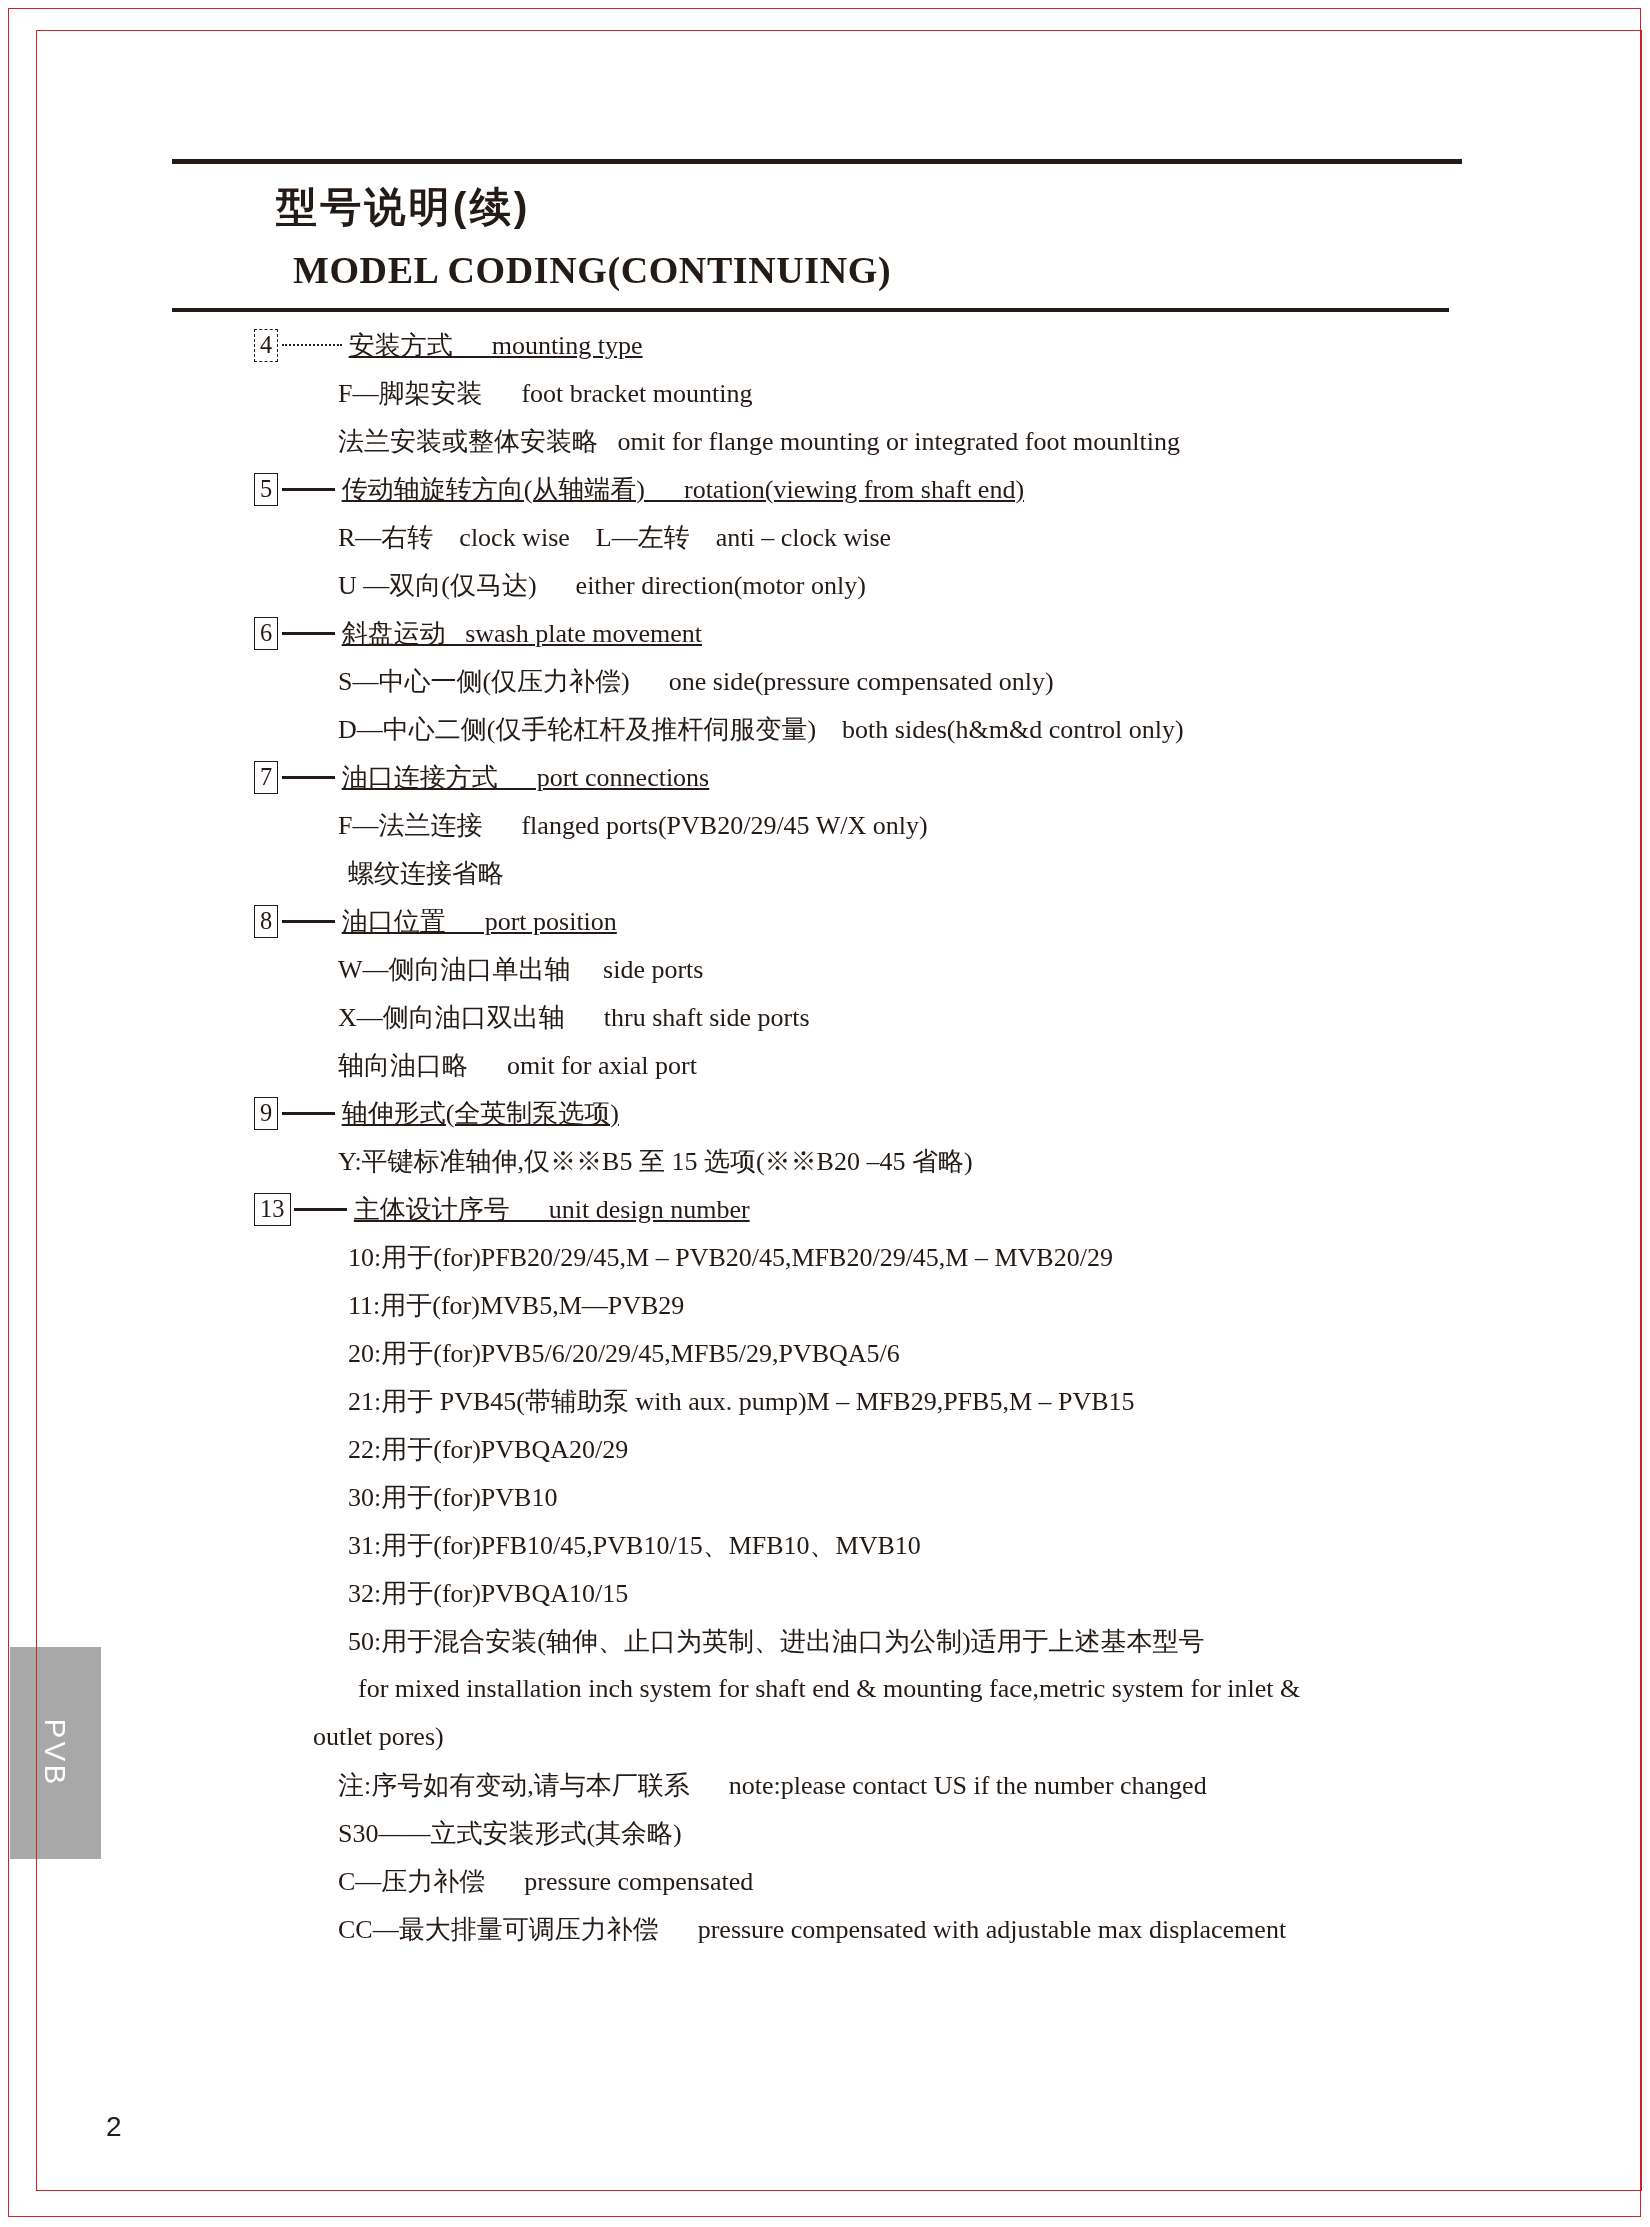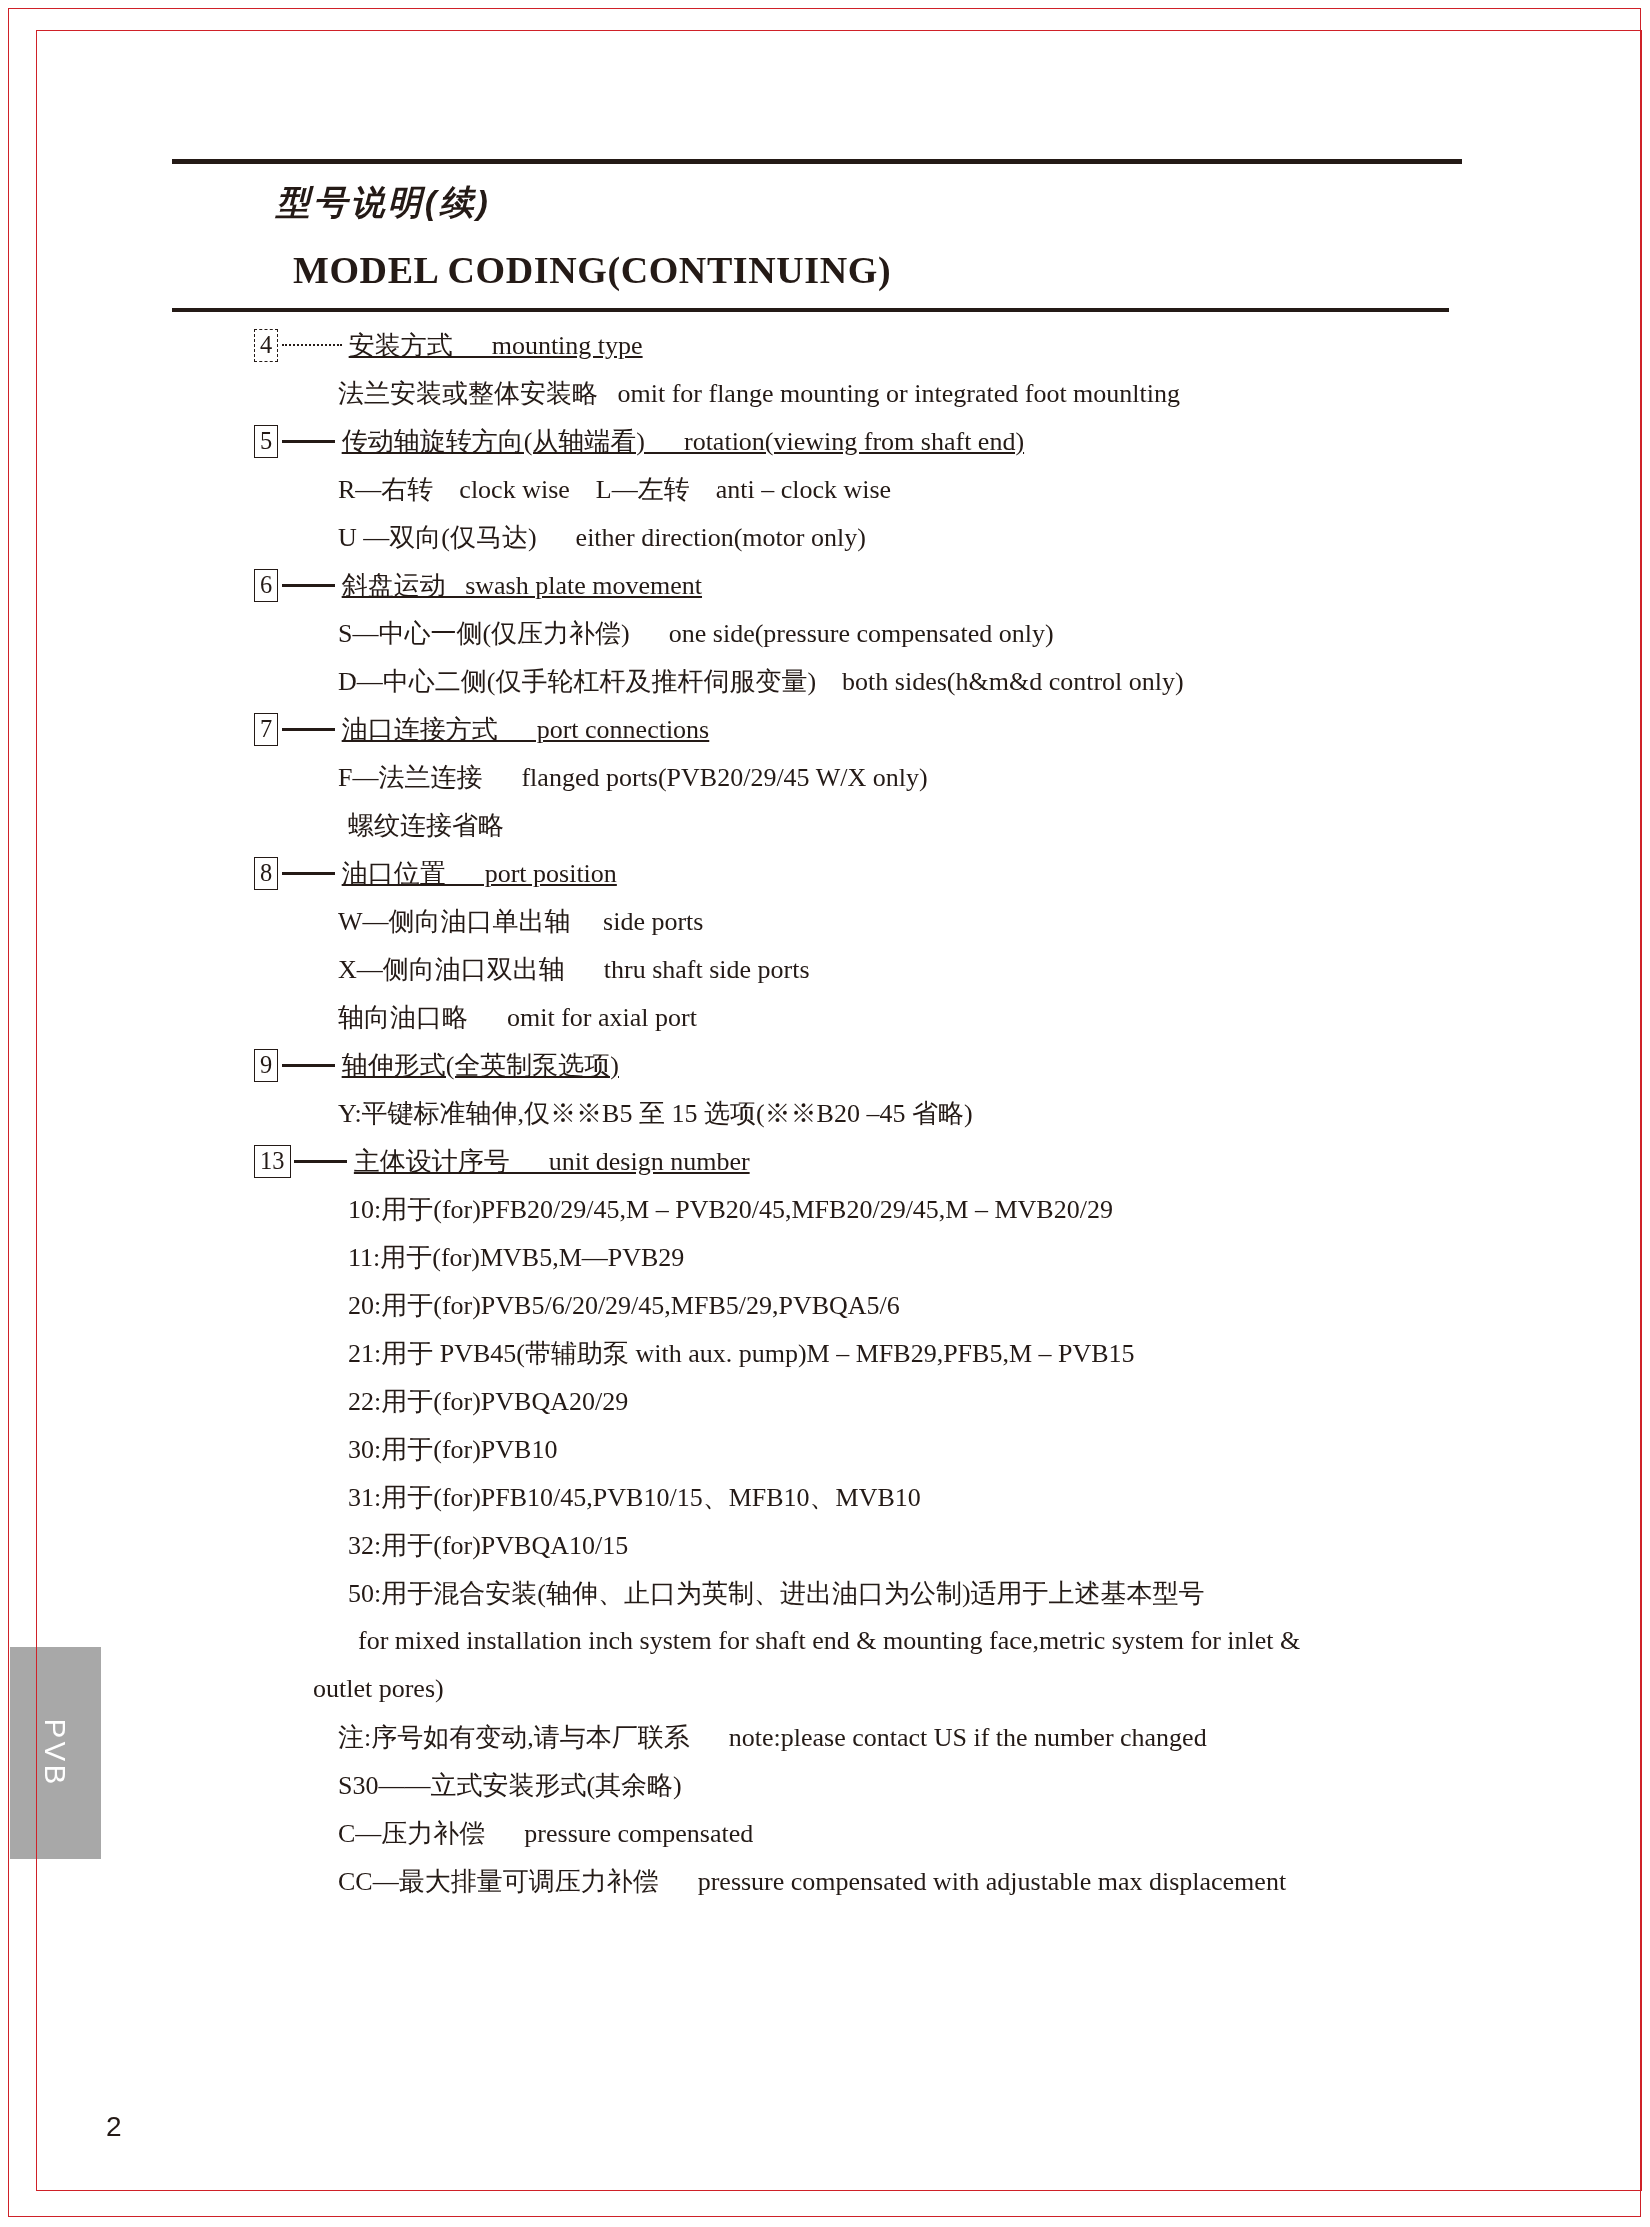--- a/index.html
+++ b/index.html
@@ -28,21 +28,21 @@
   .page-number{
     position:absolute;left:106px;top:2111px;font-size:28px;
     font-family:"Liberation Sans","DejaVu Sans",sans-serif;color:#241a16;
   }
   .rule{position:absolute;background:#241a16;}
   .rule-top{left:172px;top:159px;width:1290px;height:4.5px;}
   .rule-bottom{left:172px;top:308px;width:1277px;height:3.9px;}
   .title-cn{
     position:absolute;left:276px;top:180px;
     font-family:"Liberation Sans","DejaVu Sans",sans-serif;
-    font-weight:bold;font-size:34px;letter-spacing:3.2px;white-space:pre;font-style:italic;
+    font-weight:bold;font-size:41px;letter-spacing:3.2px;white-space:pre;
   }
   .title-en{
     position:absolute;left:293px;top:248px;
     font-weight:bold;font-size:38px;letter-spacing:0.6px;white-space:pre;
   }
   .content{position:absolute;left:254px;top:321px;width:1343px;}
   .item-head{height:48px;display:flex;align-items:center;white-space:pre;}
   .num-box{
     border:1.3px solid #241a16;min-width:20.6px;height:33px;padding:0 5.1px;
     display:inline-flex;align-items:center;justify-content:center;
@@ -78,20 +78,21 @@
 <div class="rule rule-bottom"></div>
 
 <div class="content">
 
   <div class="item">
     <div class="item-head">
       <span class="num-box dashed">4</span>
       <span class="connector dotted"></span>
       <span class="head-text">安装方式      mounting type</span>
     </div>
+    <div class="line ind-a">F—脚架安装      foot bracket mounting</div>
     <div class="line ind-a">法兰安装或整体安装略   omit for flange mounting or integrated foot mounlting</div>
   </div>
 
   <div class="item">
     <div class="item-head">
       <span class="num-box">5</span>
       <span class="connector"></span>
       <span class="head-text">传动轴旋转方向(从轴端看)      rotation(viewing from shaft end)</span>
     </div>
     <div class="line ind-a">R—右转    clock wise    L—左转    anti – clock wise</div>

